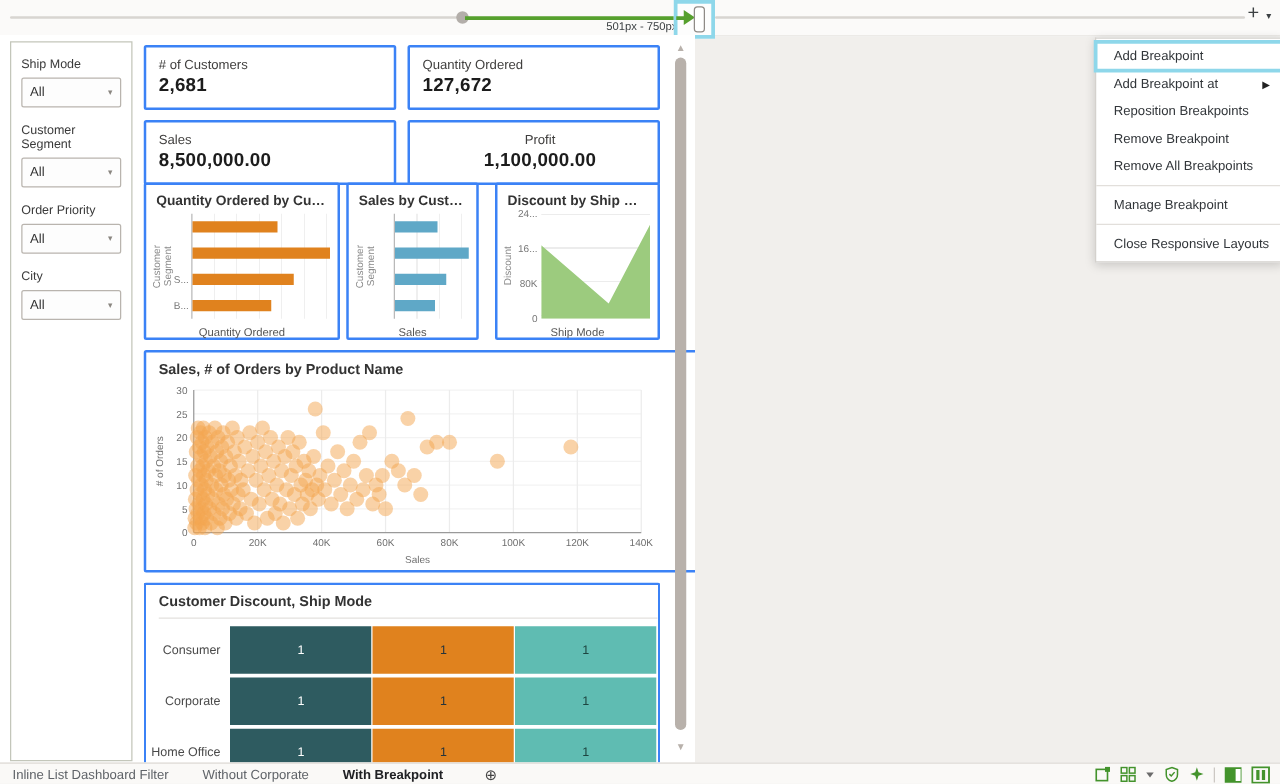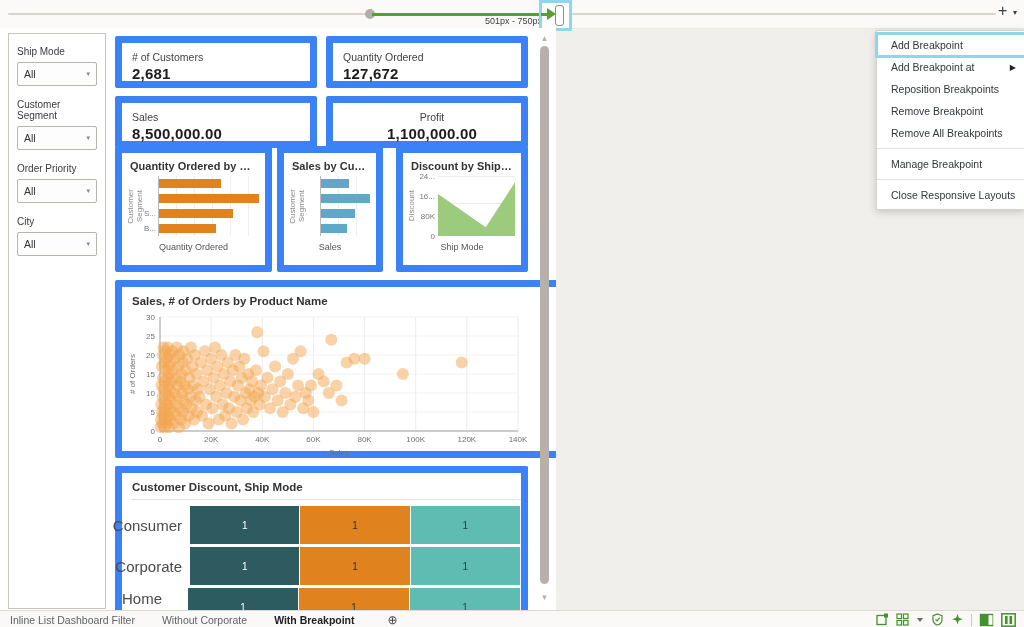--- a/index.html
+++ b/index.html
@@ -26,27 +26,27 @@
 
   
   .filter-panel{position:absolute;left:8px;top:5px;width:98px;height:576px;background:#fff;border:1px solid #c3c6ba;box-sizing:border-box;padding:6px 8px;}
   .filter-group{margin-bottom:13px;}
   .filter-label{font-size:10px;color:#3a3a3a;margin:6px 0 5px 0;}
   .filter-select{height:22px;border:1px solid #b9b4ae;border-radius:2px;background:#fdfdfd;display:flex;align-items:center;justify-content:space-between;padding:0 6px;cursor:pointer;}
   .filter-value{font-size:10.5px;color:#333;}
   .filter-caret{font-size:7px;color:#8a8680;}
 
   
-  .card{position:absolute;background:#fff;border:7px solid #3b82f6;border-radius:2px;box-sizing:border-box;}
+  .card{position:absolute;background:#fff;border:2px solid #3b82f6;border-radius:2px;box-sizing:border-box;}
   .kpi-label{font-size:10.5px;color:#403f3e;margin:8px 0 2px 10px;}
   .kpi-value{font-size:15px;font-weight:bold;color:#1c1c1c;margin-left:10px;letter-spacing:.2px;}
 
   
   .mini-title{font-size:11px;font-weight:bold;color:#333;margin:7px 8px 2px 8px;white-space:nowrap;overflow:hidden;text-overflow:ellipsis;}
-  .mini-body{display:flex;align-items:stretch;height:60px;margin:4px 6px 0 4px;}
+  .mini-body{display:flex;align-items:stretch;height:84px;margin:4px 6px 0 4px;}
   .rot-label{display:flex;align-items:center;justify-content:center;}
   .rot-label span{writing-mode:vertical-rl;transform:rotate(180deg);font-size:8px;color:#8a8a8a;line-height:9px;}
   .tick-col{display:flex;flex-direction:column;width:14px;}
   .tick-col div{flex:1;display:flex;align-items:center;justify-content:flex-end;font-size:8px;color:#777;padding-right:2px;}
   .bar-plot{flex:1;border-left:1px solid #b9b9b9;display:flex;flex-direction:column;background:repeating-linear-gradient(to right,transparent 0 17px,#efefef 17px 18px);}
   .bar-row{flex:1;display:flex;align-items:center;}
   .hbar{height:9px;cursor:pointer;}
   .mini-xlabel{text-align:center;font-size:9px;color:#555;margin-top:6px;}
   .area-yticks{position:relative;width:22px;}
   .area-yticks div{position:absolute;right:3px;font-size:8px;color:#777;transform:translateY(-50%);}
@@ -54,21 +54,21 @@
   .area-plot svg{position:absolute;inset:0;width:100%;height:100%;}
 
   
   .scatter-title{font-size:11.5px;font-weight:bold;color:#333;margin:8px 0 0 10px;}
   .scatter-svg{position:absolute;left:4px;top:24px;}
 
   
   .hm-title{font-size:11.5px;font-weight:bold;color:#333;margin:8px 0 6px 10px;padding-bottom:6px;border-bottom:1px solid #e4e1de;}
   .hm-grid{margin:2px 0 0 0;}
   .hm-row{display:flex;height:38px;margin-bottom:3px;}
-  .hm-rowlabel{width:68px;display:flex;align-items:center;justify-content:flex-end;padding-right:8px;font-size:15px;color:#4a4a4a;box-sizing:border-box;}
+  .hm-rowlabel{width:68px;display:flex;align-items:center;justify-content:flex-end;padding-right:8px;font-size:10px;color:#4a4a4a;box-sizing:border-box;}
   .hm-cell{width:114px;margin-right:1px;display:flex;align-items:center;justify-content:center;font-size:10px;cursor:pointer;}
 
   
   .vscroll{position:absolute;left:539px;top:6px;width:11px;height:570px;}
   .vs-up{position:absolute;top:0;left:0;width:11px;text-align:center;font-size:8px;color:#b8b1ab;}
   .vs-thumb{position:absolute;top:12px;left:1px;width:9px;height:538px;background:#b8b1ab;border-radius:5px;cursor:pointer;}
   .vs-down{position:absolute;bottom:2px;left:0;width:11px;text-align:center;font-size:8px;color:#b8b1ab;}
 
   
   .menu{position:absolute;left:876px;top:30px;width:150px;background:#fff;border:1px solid #d4d1cd;border-right:none;box-shadow:0 2px 8px rgba(0,0,0,.18);padding:3px 0;box-sizing:border-box;}

